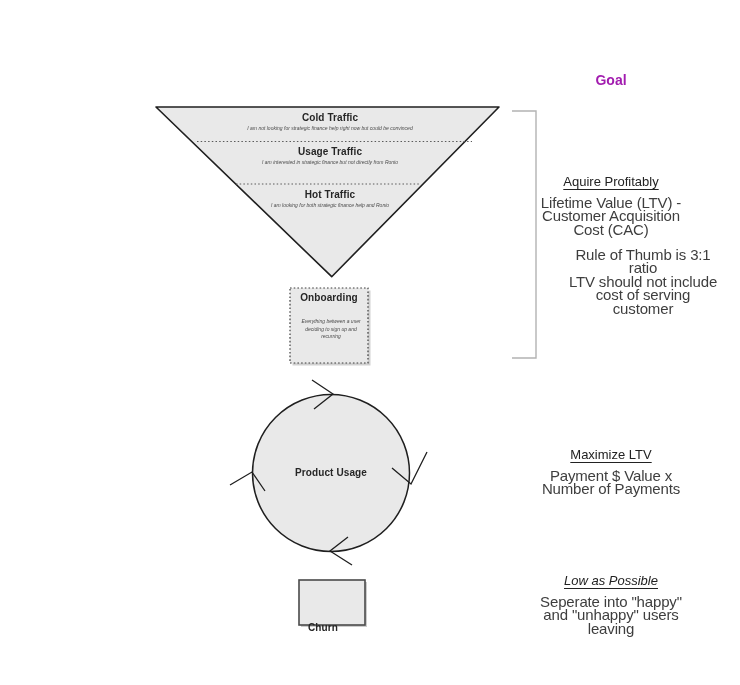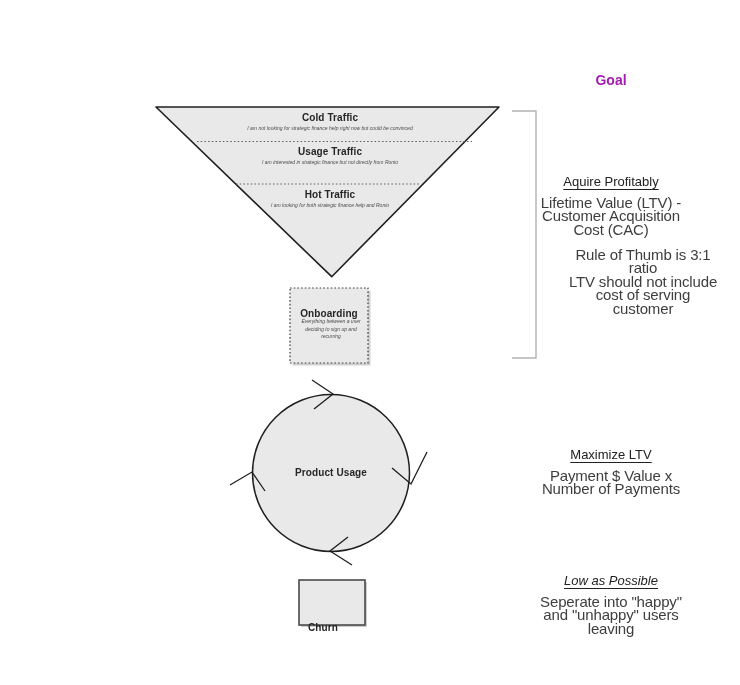--- a/index.html
+++ b/index.html
@@ -25,21 +25,21 @@
 
   
   .cold-title{left:180px;top:112px;width:300px;}
   .cold-sub{left:160px;top:125px;width:340px;}
   .warm-title{left:180px;top:146px;width:300px;}
   .warm-sub{left:160px;top:159px;width:340px;}
   .hot-title{left:180px;top:189px;width:300px;text-align:center;}
   .hot-sub{left:160px;top:202px;width:340px;}
 
   
-  .onb-title{left:290px;top:308px;width:78px;}
+  .onb-title{left:290px;top:292px;width:78px;}
   .onb-sub{left:271px;top:318px;width:120px;}
 
   
   .usage-label{left:256px;top:467px;width:150px;}
   .churn-label{left:299px;top:596px;width:48px;margin-top:26px;}
 
   
   .goal-heading{left:536px;top:72px;width:150px;}
   .sec0-title{left:536px;top:174px;width:150px;}
   .sec0-body{left:536px;top:196px;width:150px;}

